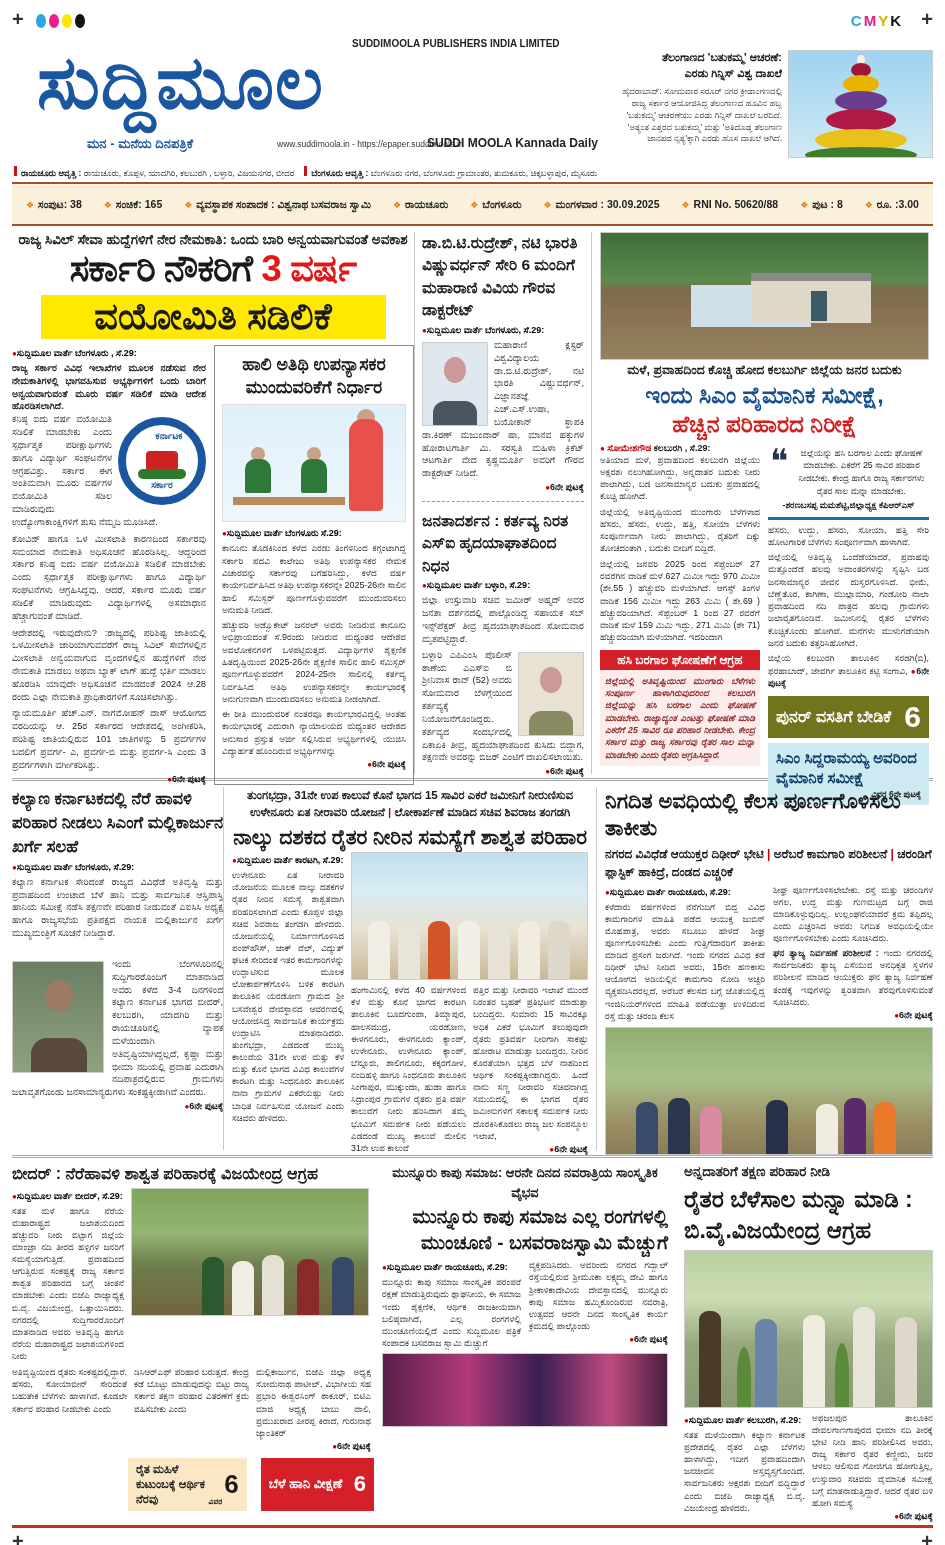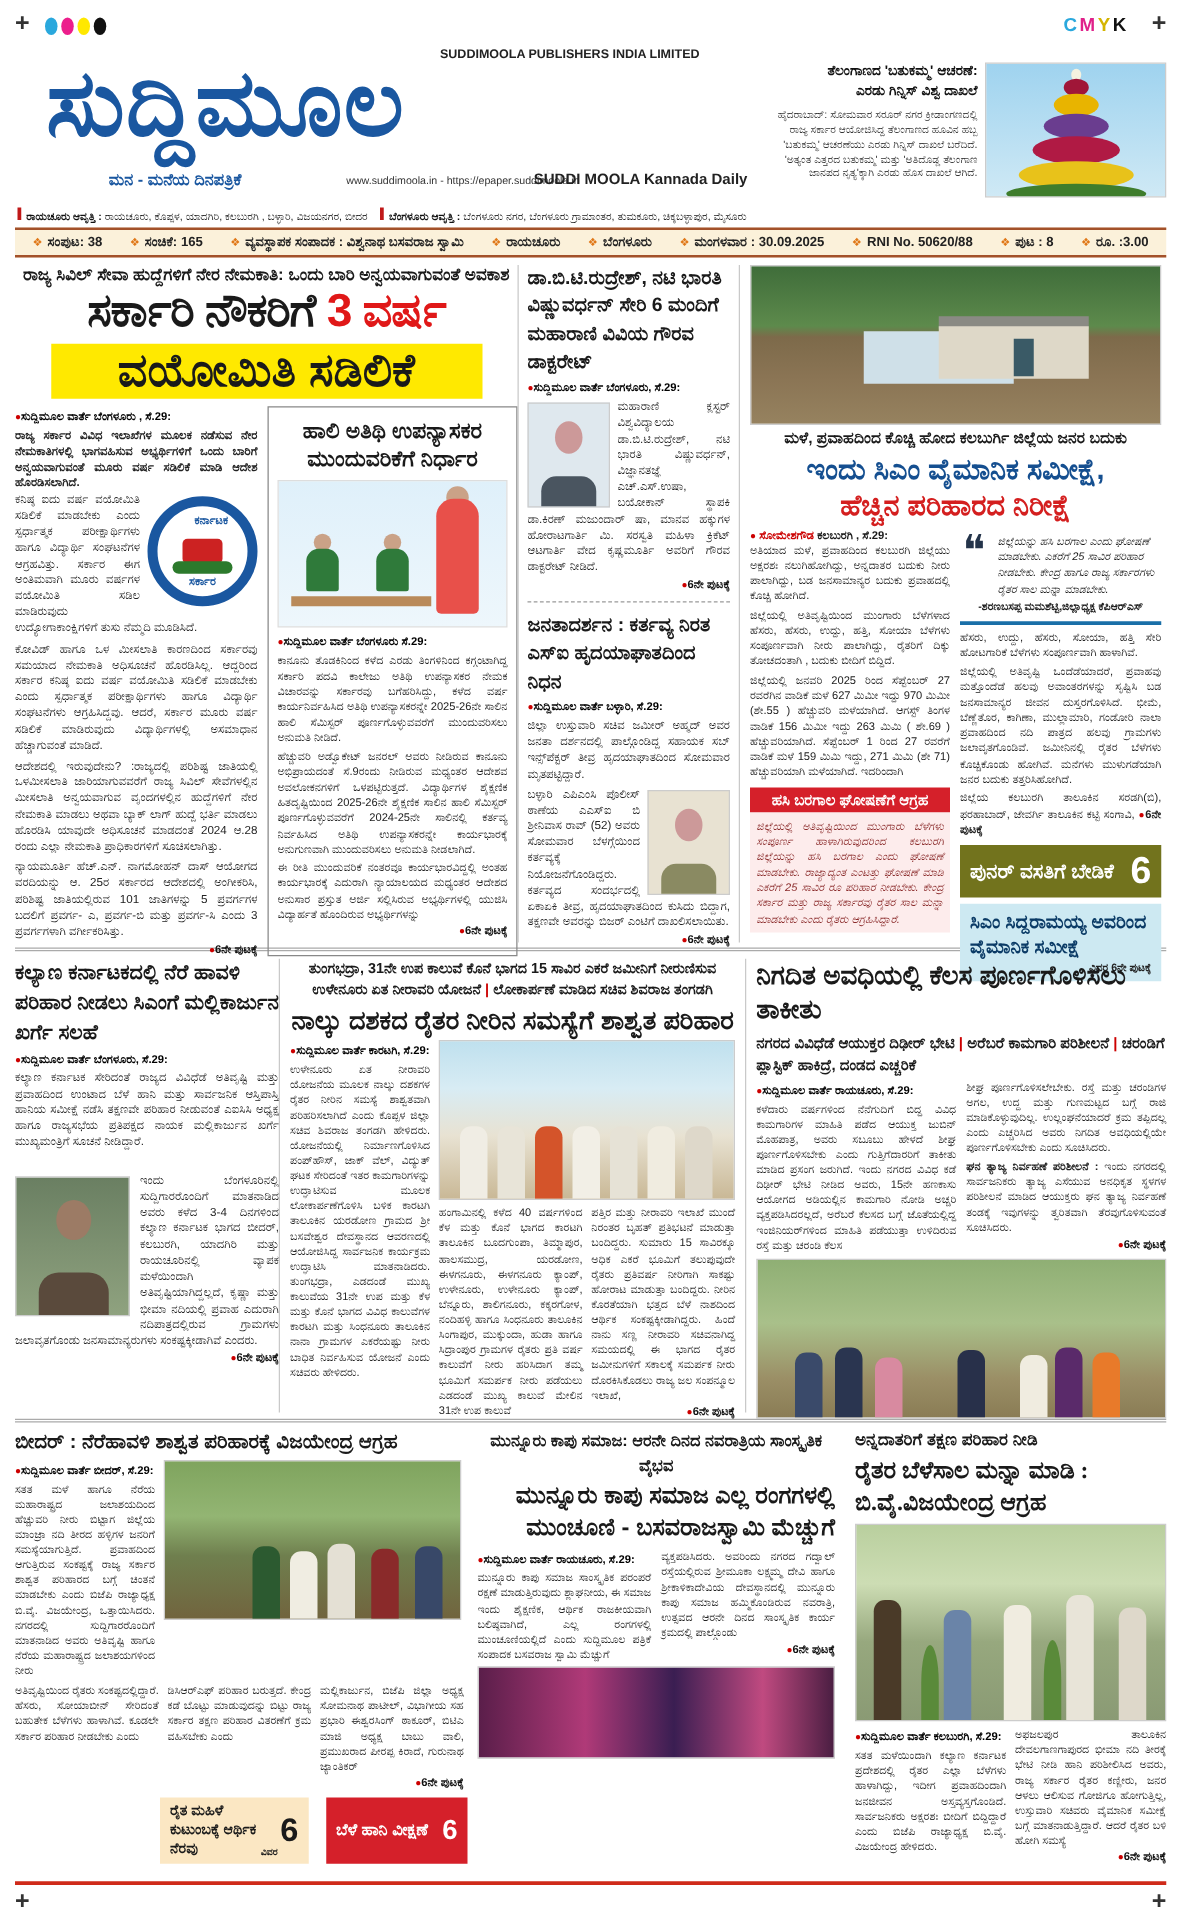--- a/index.html
+++ b/index.html
@@ -31,21 +31,21 @@
   .batu-body { font-size:8.5px; color:#333; line-height:1.4; margin-top:4px; }
   .batu-photo { width:145px; height:108px; background:linear-gradient(#9fd3ef,#cfe9f5); position:relative; overflow:hidden; border:1px solid #ccc; }
   .cone { position:absolute; left:50%; transform:translateX(-50%); border-radius:50%; }
 
   
   .editions { display:flex; gap:10px; font-size:8.5px; color:#222; padding:2px 0 3px 2px; align-items:center; }
   .ed-bar { width:3px; height:10px; background:#c01818; display:inline-block; margin-right:4px; }
   .ed-seg b { color:#111; }
 
   
-  .datebar { background:#fbf1da; border-top:2px solid #a3512a; border-bottom:2px solid #a3512a; height:24px; display:flex; align-items:center; justify-content:space-between; padding:0 14px; font-size:10.5px; font-weight:bold; color:#222; }
+  .datebar { background:#fbf1da; border-top:2px solid #a3512a; border-bottom:2px solid #a3512a; height:44px; display:flex; align-items:center; justify-content:space-between; padding:0 14px; font-size:10.5px; font-weight:bold; color:#222; }
   .diam { color:#e07818; font-size:9px; margin-right:4px; }
   .db-item { white-space:nowrap; }
   .byline { font-size:9px; color:#222; margin:3px 0; }
   .byline b { color:#000; }
   .reddot { color:#cc0000; font-size:8px; }
   .bodytxt { font-size:9.3px; line-height:1.38; text-align:justify; color:#222; }
   .cont { font-size:9px; font-weight:bold; color:#111; text-align:right; margin-top:2px; }
   .vrule { width:1px; background:#c9c9c9; }
 
   
@@ -90,24 +90,24 @@
   .fp-door { position:absolute; left:210px; top:58px; width:16px; height:30px; background:#3a5a66; }
   .flood-cap { font-size:12.5px; font-weight:bold; padding:3px 0; text-align:center; }
   .cm-h1 { font-size:23px; font-weight:bold; color:#154f90; text-align:center; line-height:1.25; }
   .cm-h2 { font-size:23px; font-weight:bold; color:#d41f1f; text-align:center; line-height:1.25; }
   .cm-cols { display:flex; gap:8px; margin-top:4px; }
   .cm-left { width:160px; }
   .cm-right { width:161px; }
   .cm-byline { font-size:9px; font-weight:bold; }
   .cm-byline .nm { color:#c00; }
   .redbox { background:#d5202a; color:#fff; font-weight:bold; font-size:12px; text-align:center; padding:3px 2px; margin-top:6px; }
-  .pinkbox { background:#fdecec; font-size:8.8px; font-style:italic; color:#8a2a2a; padding:5px; line-height:1.4; text-align:justify; }
+  .pinkbox { background:#fdecec; font-size:8.8px; font-style:italic; color:#8a2a2a; padding:5px; line-height:1.4; text-align:justify;font-weight:bold; }
   .quotebox { border-bottom:3px solid #1a6fa8; padding:4px 4px 6px 4px; background:#fff; position:relative; }
   .qmark { position:absolute; left:2px; top:2px; font-size:34px; color:#24344a; line-height:1; font-family:"Liberation Serif",serif; }
-  .qtext { font-size:8.8px; font-style:italic; line-height:1.45; padding-left:26px; }
+  .qtext { font-size:8.8px; line-height:1.45; text-align:center; padding-left:26px; }
   .qattr { font-size:8.6px; font-weight:bold; text-align:center; margin-top:2px; }
   .rehab { background:#72731d; color:#fff; display:flex; align-items:center; margin-top:7px; padding:4px 8px; }
   .rehab .lbl { font-size:16px; font-weight:bold; flex:1; }
   .rehab .num { font-size:30px; font-weight:bold; }
   .cmbox { background:#cde9f2; color:#0b3b66; padding:5px 8px; margin-top:5px; }
   .cmbox .t { font-size:15px; font-weight:bold; line-height:1.35; }
   .cmbox .d { font-size:8.5px; font-weight:bold; text-align:right; color:#222; }
 
   
   .row2 { display:flex; height:372px; border-top:3px double #aaa; padding-top:6px; margin-top:4px; }
@@ -152,21 +152,21 @@
   .cropbox .n { font-size:22px; font-weight:bold; }
   .boxrow { display:flex; gap:14px; margin-top:6px; padding-left:116px; }
   .r3c2 { width:302px; padding:0 8px; }
   .kapu-kicker { font-size:13px; font-weight:bold; text-align:center; line-height:1.5; }
   .kapu-h { font-size:19px; font-weight:bold; text-align:right; line-height:1.35; margin:2px 0 4px 0; }
   .kapu-cols { display:flex; gap:8px; }
   .kapu-cols > div { width:140px; }
   .kapu-photo { width:100%; height:74px; margin-top:4px; border:1px solid #ccc; background:linear-gradient(90deg,#5a1e4a,#b03a78 30%,#3a1e52 55%,#c04a80 80%,#4a1e42); }
   .r3c3 { width:257px; padding-left:8px; }
   .vij-kicker { font-size:13.5px; font-weight:bold; line-height:1.4; }
-  .vij-h { font-size:19px; font-weight:bold; line-height:1.35; margin:2px 0 4px 0;font-family:Liberation Serif, serif; }
+  .vij-h { font-size:23px; font-weight:bold; line-height:1.35; margin:2px 0 4px 0; }
   .vij-photo { width:100%; height:158px; border:1px solid #ccc; background:linear-gradient(#b9cf9e 0%,#cdddb4 30%,#97a87e 60%,#8a9a74 100%); position:relative; overflow:hidden; }
   .vij-cols { display:flex; gap:7px; margin-top:4px; }
   .vij-cols > div { width:121px; }
 
   .bottomline { border-top:3px solid #cf2a1a; margin-top:8px; }
   .orn-bottom { position:relative; height:28px; }
   .plus.bl { position:absolute; left:0; top:2px; }
   .plus.br { position:absolute; right:0; top:2px; }
 </style>
 </head>

